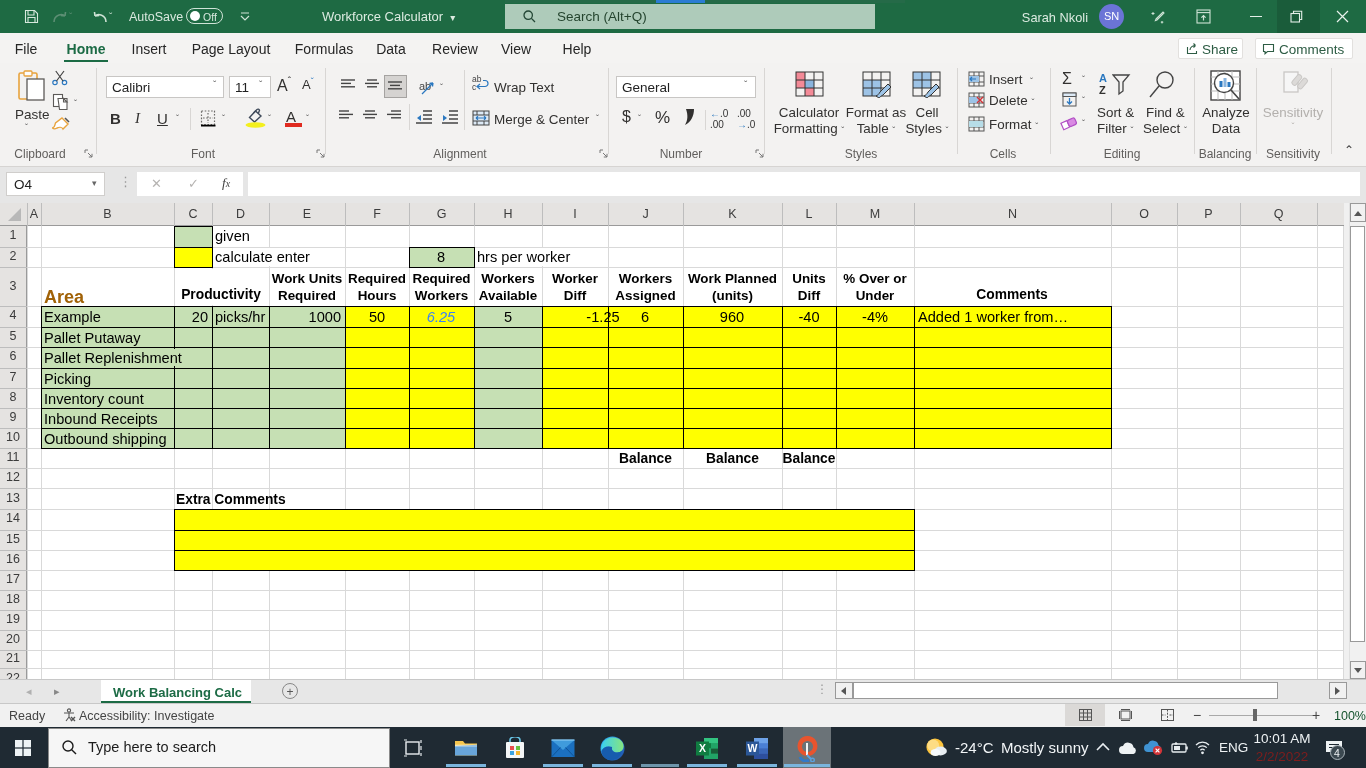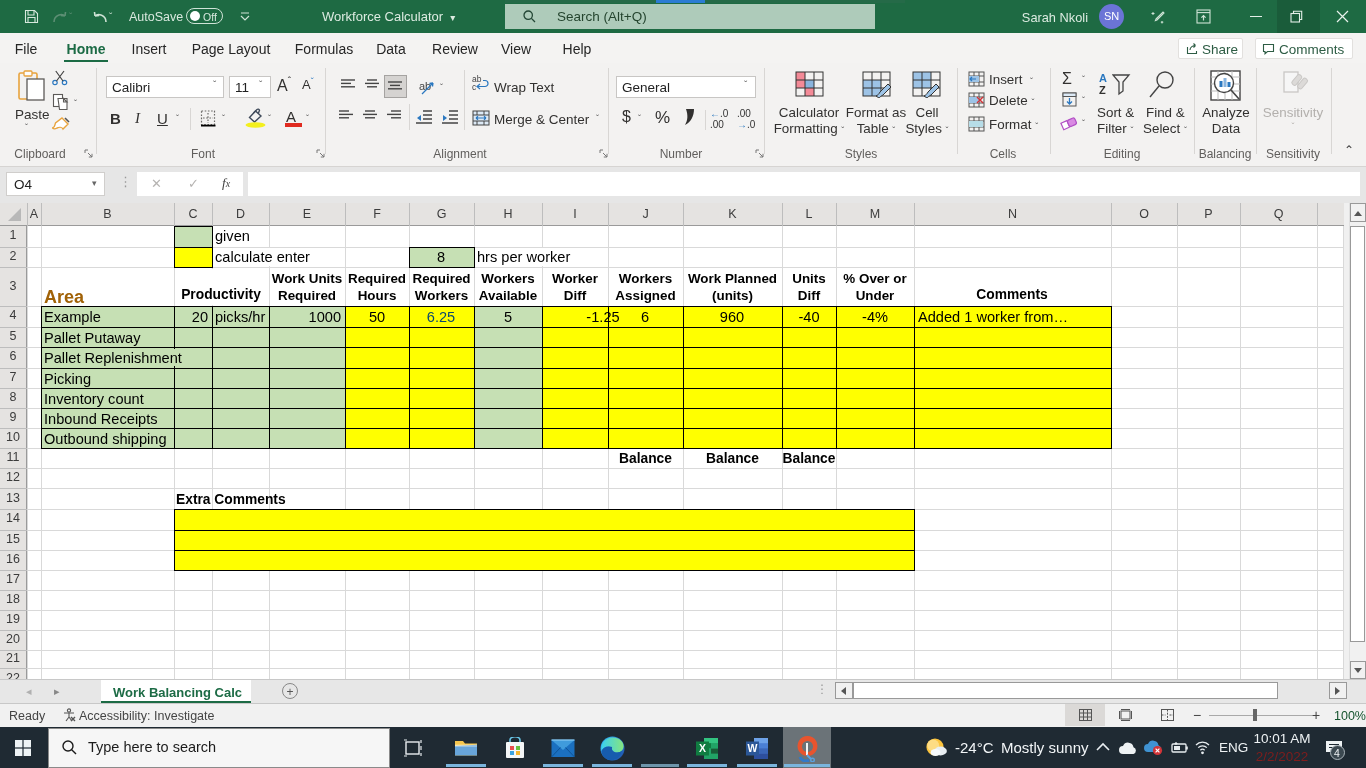--- a/index.html
+++ b/index.html
@@ -631,21 +631,21 @@
 <div class="ab" style="left:683px;top:428px;width:100px;height:21px;background:#ffff00;border:1px solid #000;"></div>
 <div class="ab" style="left:782px;top:428px;width:55px;height:21px;background:#ffff00;border:1px solid #000;"></div>
 <div class="ab" style="left:836px;top:428px;width:79px;height:21px;background:#ffff00;border:1px solid #000;"></div>
 <div class="ab" style="left:914px;top:428px;width:198px;height:21px;background:#ffff00;border:1px solid #000;"></div>
 <div class="ab" style="left:169px;top:348.5px;width:14px;height:17.5px;background:#c6e0b4;"></div>
 <div class="txt" style="left:44px;top:309px;font-size:14.6px;color:#000;">Example</div>
 <div class="txt" style="left:208px;top:309px;font-size:14.6px;color:#000;transform:translateX(-100%);">20</div>
 <div class="txt" style="left:215px;top:309px;font-size:14.6px;color:#000;">picks/hr</div>
 <div class="txt" style="left:341px;top:309px;font-size:14.6px;color:#000;transform:translateX(-100%);">1000</div>
 <div class="txt" style="left:377px;top:309px;font-size:14.6px;color:#000;transform:translateX(-50%);">50</div>
-<div class="txt" style="left:441px;top:309px;font-size:14.6px;color:#0c4a6e;transform:translateX(-50%);">6.25</div>
+<div class="txt" style="left:441px;top:309px;font-size:14.6px;color:#3b82f6;transform:translateX(-50%);font-style:italic;">6.25</div>
 <div class="txt" style="left:508px;top:309px;font-size:14.6px;color:#000;transform:translateX(-50%);">5</div>
 <div class="txt" style="left:575px;top:309px;font-size:14.6px;color:#000;transform:translateX(-50%);margin-left:28px;">-1.25</div>
 <div class="txt" style="left:645px;top:309px;font-size:14.6px;color:#000;transform:translateX(-50%);">6</div>
 <div class="txt" style="left:732px;top:309px;font-size:14.6px;color:#000;transform:translateX(-50%);">960</div>
 <div class="txt" style="left:809px;top:309px;font-size:14.6px;color:#000;transform:translateX(-50%);">-40</div>
 <div class="txt" style="left:875px;top:309px;font-size:14.6px;color:#000;transform:translateX(-50%);">-4%</div>
 <div class="txt" style="left:918px;top:309px;font-size:14.6px;color:#000;">Added 1 worker from…</div>
 <div class="txt" style="left:44px;top:329.5px;font-size:14.6px;color:#000;">Pallet Putaway</div>
 <div class="txt" style="left:44px;top:350px;font-size:14.6px;color:#000;">Pallet Replenishment</div>
 <div class="txt" style="left:44px;top:370.5px;font-size:14.6px;color:#000;">Picking</div>

